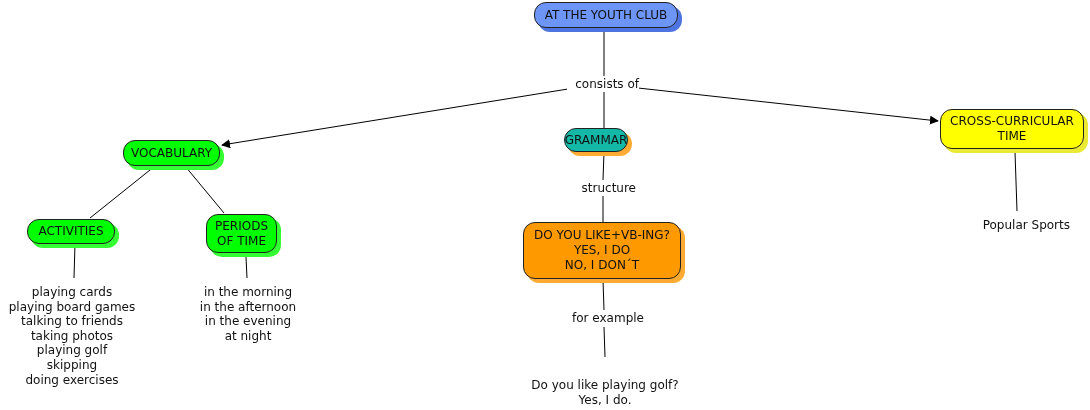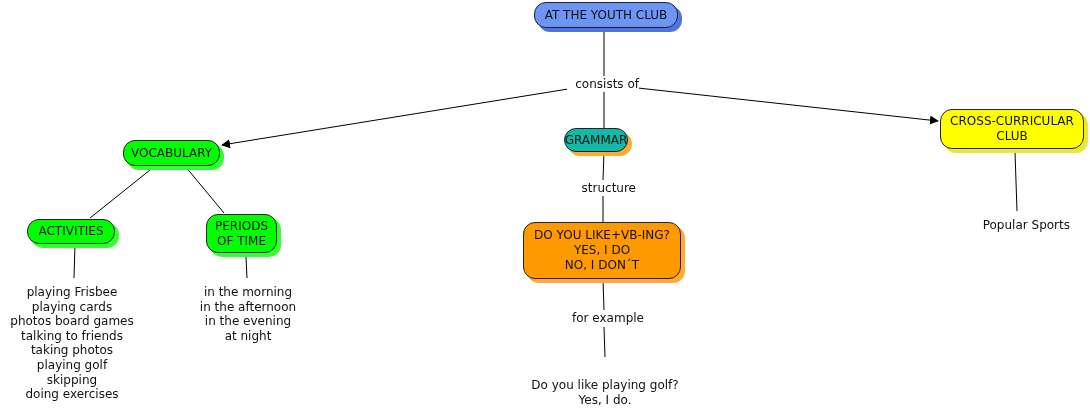--- a/index.html
+++ b/index.html
@@ -48,21 +48,21 @@
 <div class="node" style="left:123px; top:140px; width:97px; height:26px; background:#00ff00; box-shadow:4px 4px 0 #33ff33;">
   <span class="label">VOCABULARY</span>
 </div>
 
 <div class="node" style="left:564px; top:128px; width:64px; height:24px; background:#14b8a6; box-shadow:4px 4px 0 #ffab33;">
   <span class="label">GRAMMAR</span>
 </div>
 
 <div class="node" style="left:940px; top:109px; width:144px; height:40px; background:#ffff00; box-shadow:4px 4px 0 #eaea33;">
   <span class="label">CROSS-CURRICULAR
-CLUB</span>
+TIME</span>
 </div>
 
 <div class="node" style="left:27px; top:219px; width:88px; height:25px; background:#00ff00; box-shadow:4px 4px 0 #33ff33;">
   <span class="label">ACTIVITIES</span>
 </div>
 
 <div class="node" style="left:206px; top:214px; width:71px; height:39px; background:#00ff00; box-shadow:4px 4px 0 #33ff33;">
   <span class="label">PERIODS
 OF TIME</span>
 </div>
@@ -71,23 +71,22 @@
 
 <div class="node" style="left:523px; top:222px; width:158px; height:57px; background:#ff9900; box-shadow:4px 4px 0 #ffab33;">
   <span class="label">DO YOU LIKE+VB-ING?
 YES, I DO
 NO, I DON´T</span>
 </div>
 
 <div class="txt" style="left:564px; top:311px; width:80px;">for example</div>
 
 <div class="list" style="left:2px; top:285px; width:140px;">
-  <div>playing Frisbee</div>
   <div>playing cards</div>
-  <div>photos board games</div>
+  <div>playing board games</div>
   <div>talking to friends</div>
   <div>taking photos</div>
   <div>playing golf</div>
   <div>skipping</div>
   <div>doing exercises</div>
 </div>
 
 <div class="list" style="left:188px; top:285px; width:120px;">
   <div>in the morning</div>
   <div>in the afternoon</div>

